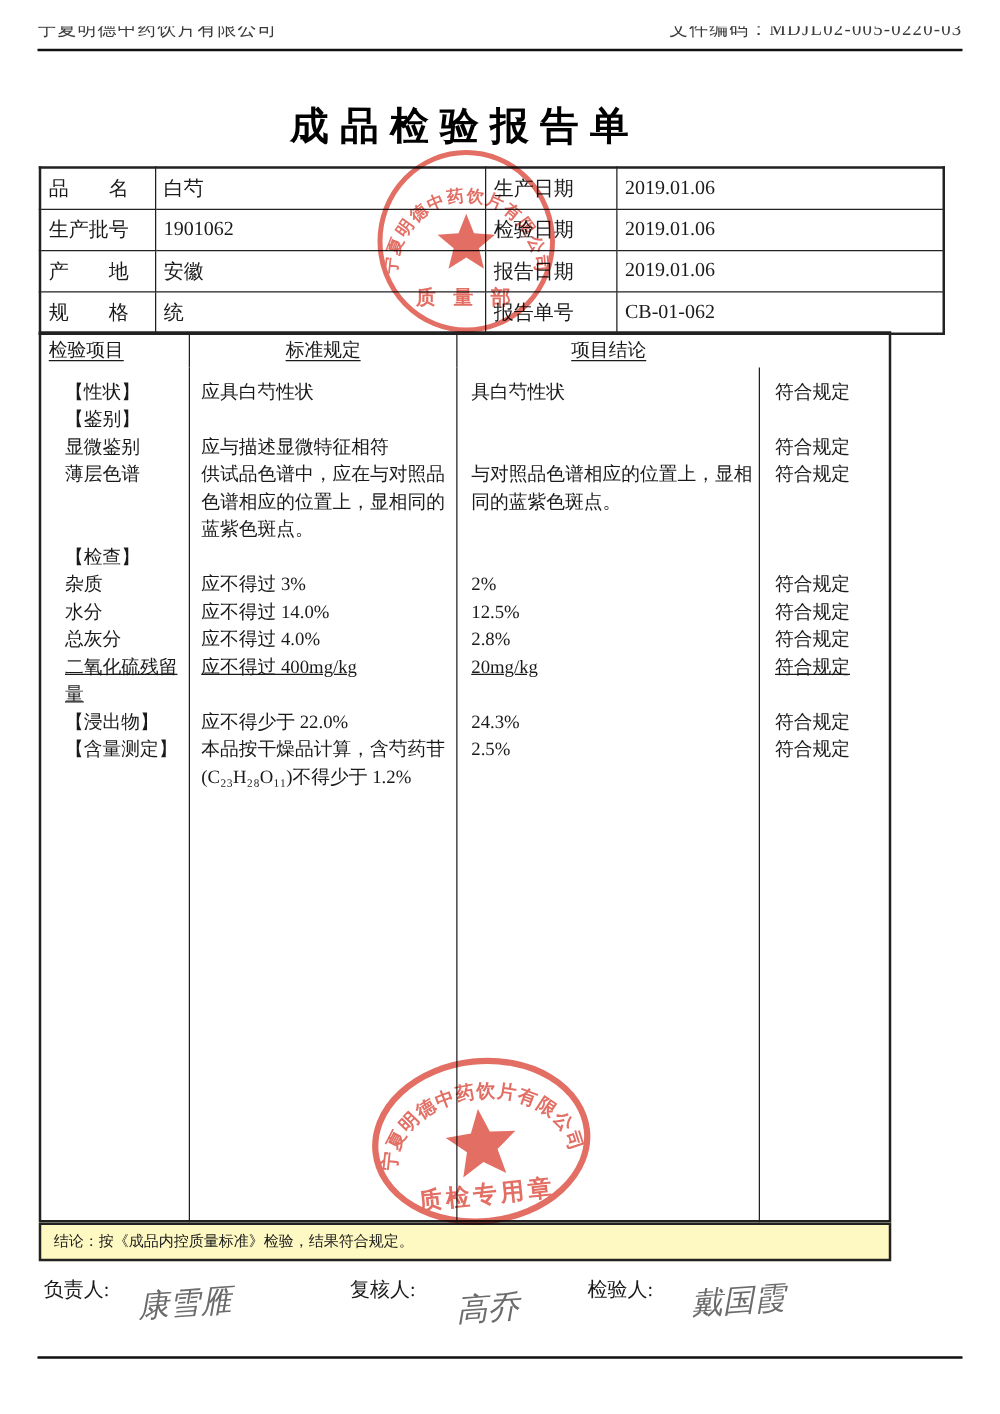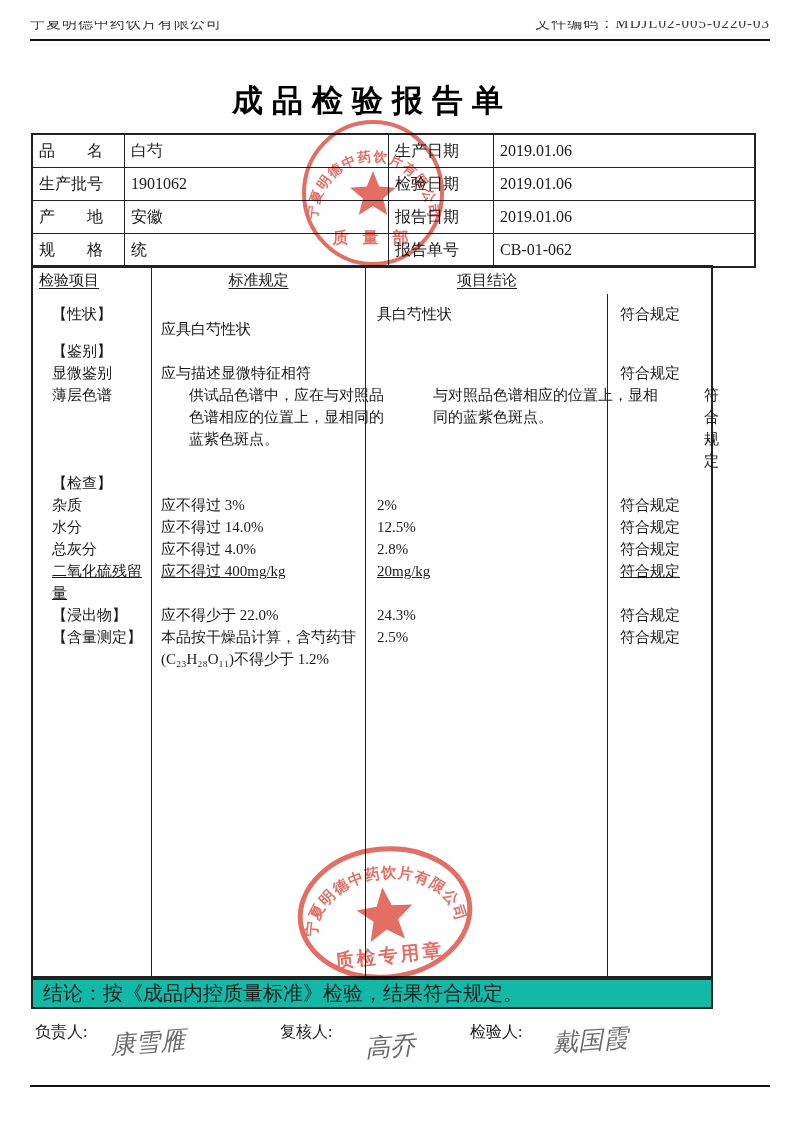--- a/index.html
+++ b/index.html
@@ -35,21 +35,21 @@
   .insp-body .bc{line-height:22px;}
   .bcol1{grid-column:1;border-right:1px solid #222;padding-left:19px;}
   .bcol2{grid-column:2;border-right:1px solid #222;padding-left:9px;padding-right:4px;}
   .bcol3{grid-column:3;border-right:1px solid #222;padding-left:11px;padding-right:4px;}
   .bcol4{grid-column:4;padding-left:12px;}
   
   .vline{position:absolute;top:0;bottom:0;width:1px;background:#222;}
 
   .concl{position:absolute;top:978px;left:31px;width:682px;height:31px;
          border:2px solid #222;box-sizing:border-box;display:flex;align-items:center;
-         padding-left:10px;font-size:20px;background:#14b8a6;}
+         padding-left:10px;font-size:12px;background:#fef9c3;}
 
   .sigrow{position:absolute;top:1022px;left:35px;right:30px;font-size:16px;}
   .sig-label{position:absolute;top:0;white-space:nowrap;}
   .sig-name{position:absolute;white-space:nowrap;color:#6b6b6b;font-size:25px;
             font-style:italic;transform:rotate(-4deg);
             font-family:"DejaVu Serif","Liberation Serif",serif;}
   .ftr-rule{position:absolute;top:1085px;left:30px;right:30px;height:2px;background:#111;}
 
   
   .stamp{position:absolute;mix-blend-mode:multiply;opacity:.85;}
@@ -111,36 +111,36 @@
           <span>项目结论</span>
         </div>
     </div>
     <div style="position:relative;height:686px;">
       <div class="vline" style="left:118px"></div>
       <div class="vline" style="left:332px"></div>
       <div class="vline" style="left:574px"></div>
       <div class="insp-body" style="position:absolute;inset:0;">
           <div style="display: grid; grid-template-columns: 119px 214px 242px 1fr; grid-column: 1 / -1;">
             <div class="bc bcol1" style="border: none;">【性状】</div>
-            <div class="bc bcol2" style="border: none; margin-top: 15px;">应具白芍性状</div>
+            <div class="bc bcol2" style="border: none;">应具白芍性状</div>
             <div class="bc bcol3" style="border: none;">具白芍性状</div>
             <div class="bc bcol4" style="border: none;">符合规定</div>
           </div>
           <div style="display: grid; grid-template-columns: 119px 214px 242px 1fr; grid-column: 1 / -1;">
             <div class="bc bcol1" style="border: none;">【鉴别】</div>
             <div class="bc bcol2" style="border: none;">&nbsp;</div>
             <div class="bc bcol3" style="border: none;">&nbsp;</div>
             <div class="bc bcol4" style="border: none;">&nbsp;</div>
           </div>
           <div style="display: grid; grid-template-columns: 119px 214px 242px 1fr; grid-column: 1 / -1;">
             <div class="bc bcol1" style="border: none;">显微鉴别</div>
             <div class="bc bcol2" style="border: none;">应与描述显微特征相符</div>
             <div class="bc bcol4" style="border: none;">符合规定</div>
           </div>
-          <div style="display: grid; grid-template-columns: 119px 214px 242px 1fr; grid-column: 1 / -1; gap: 28px;">
+          <div style="display: grid; grid-template-columns: 119px 214px 242px 1fr; grid-column: 1 / -1;">
             <div class="bc bcol1" style="border: none;">薄层色谱</div>
             <div class="bc bcol2" style="border: none;">供试品色谱中，应在与对照品色谱相应的位置上，显相同的蓝紫色斑点。</div>
             <div class="bc bcol3" style="border: none;">与对照品色谱相应的位置上，显相同的蓝紫色斑点。</div>
             <div class="bc bcol4" style="border: none;">符合规定</div>
           </div>
           <div style="display: grid; grid-template-columns: 119px 214px 242px 1fr; grid-column: 1 / -1;">
             <div class="bc bcol1" style="border: none;">【检查】</div>
             <div class="bc bcol2" style="border: none;">&nbsp;</div>
             <div class="bc bcol3" style="border: none;">&nbsp;</div>
             <div class="bc bcol4" style="border: none;">&nbsp;</div>

